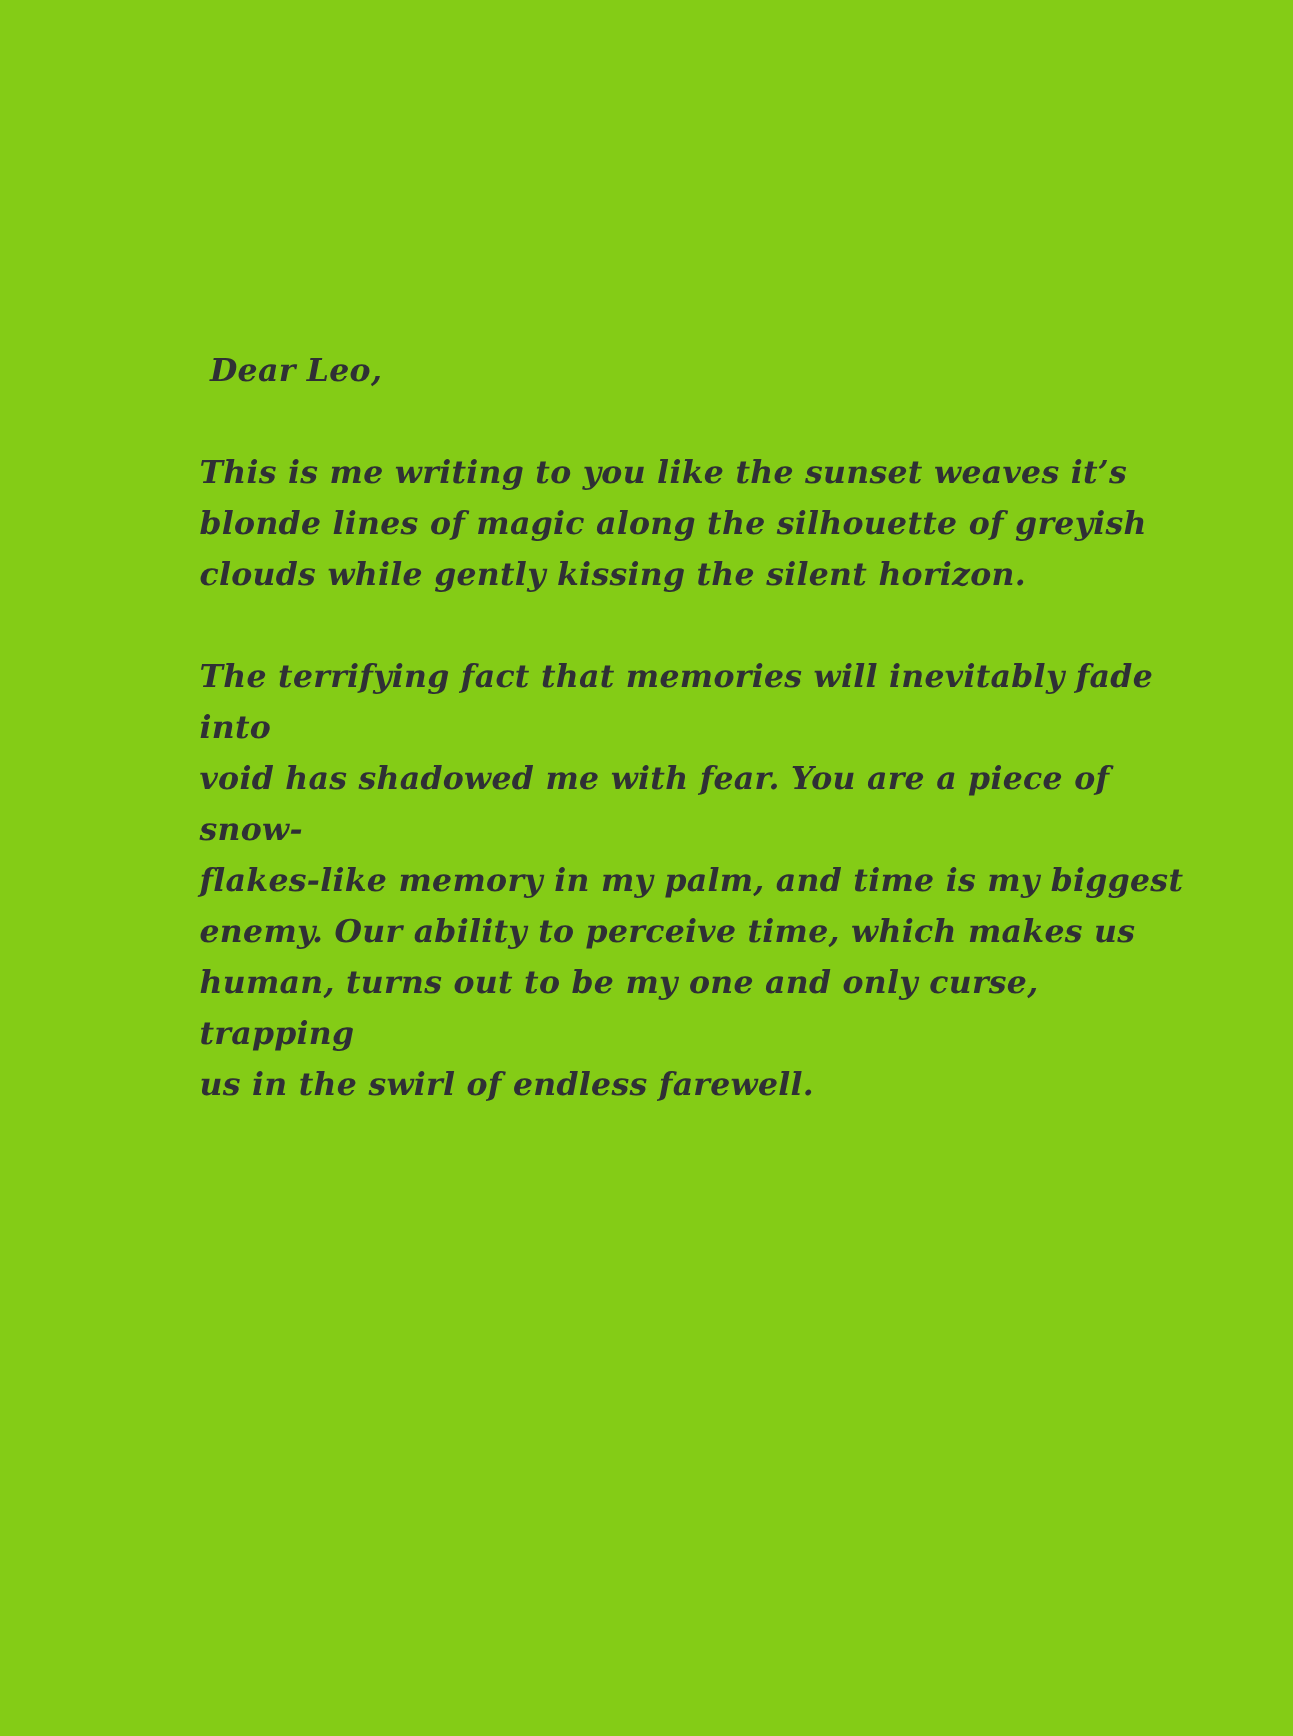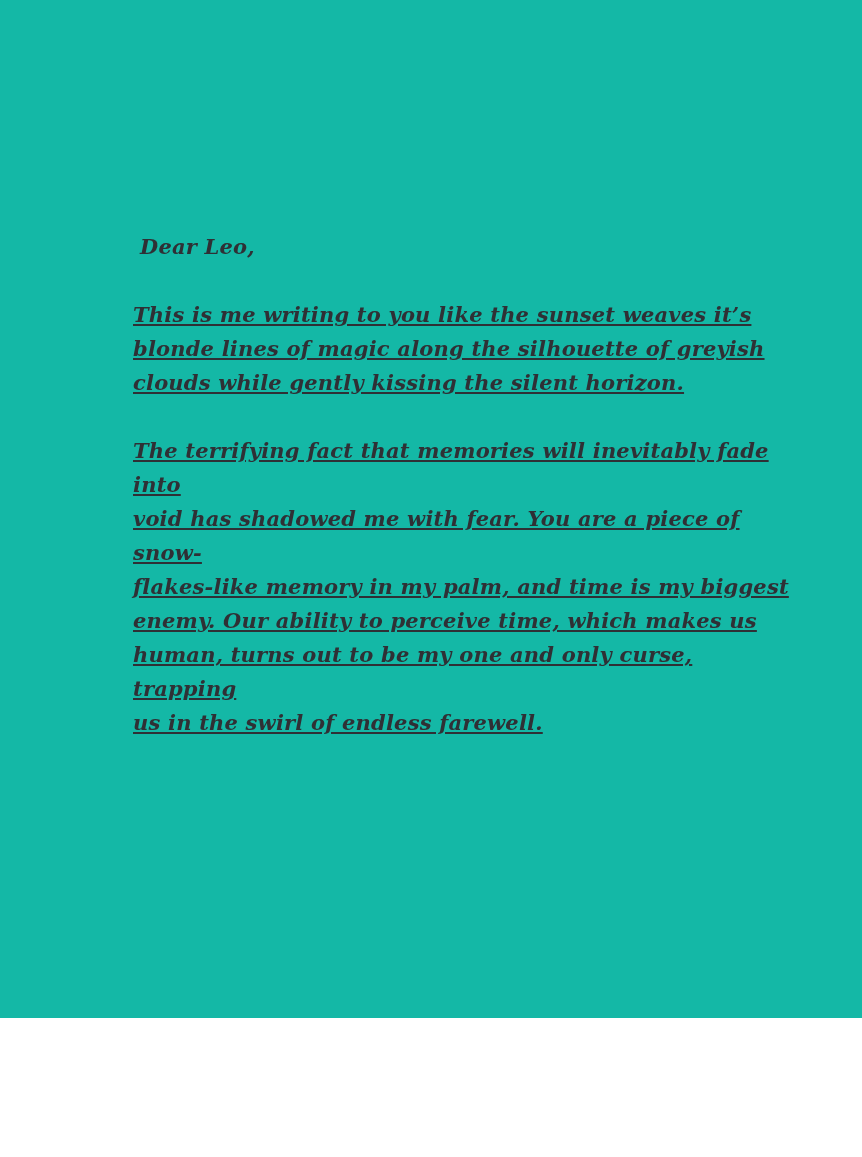--- a/index.html
+++ b/index.html
@@ -12,22 +12,22 @@
     background: #ffffff;
     position: relative;
     overflow: hidden;
     font-family: "DejaVu Serif", serif;
   }
   .page {
     position: absolute;
     left: 0;
     top: 0;
     width: 862px;
-    height: 1018px;
-    background: #14b8a6;
+    height: 1157px;
+    background: #84cc16;
   }
   .letter {
     position: absolute;
     left: 133px;
     top: 230px;
     width: 660px;
     color: #2f3035;
     font-style: italic;
     font-weight: 600;
     font-size: 21px;
@@ -35,21 +35,20 @@
     letter-spacing: 0.2px;
   }
   .greeting {
     margin: 0 0 34px 0;
     padding-left: 7px;
     white-space: pre-line;
   }
   .para {
     margin: 0 0 34px 0;
     white-space: pre-line;
-    text-decoration: underline;
   }
   .para:last-child {
     margin-bottom: 0;
   }
 </style>
 </head>
 <body>
 
 <div class="page">
   <div class="letter">

